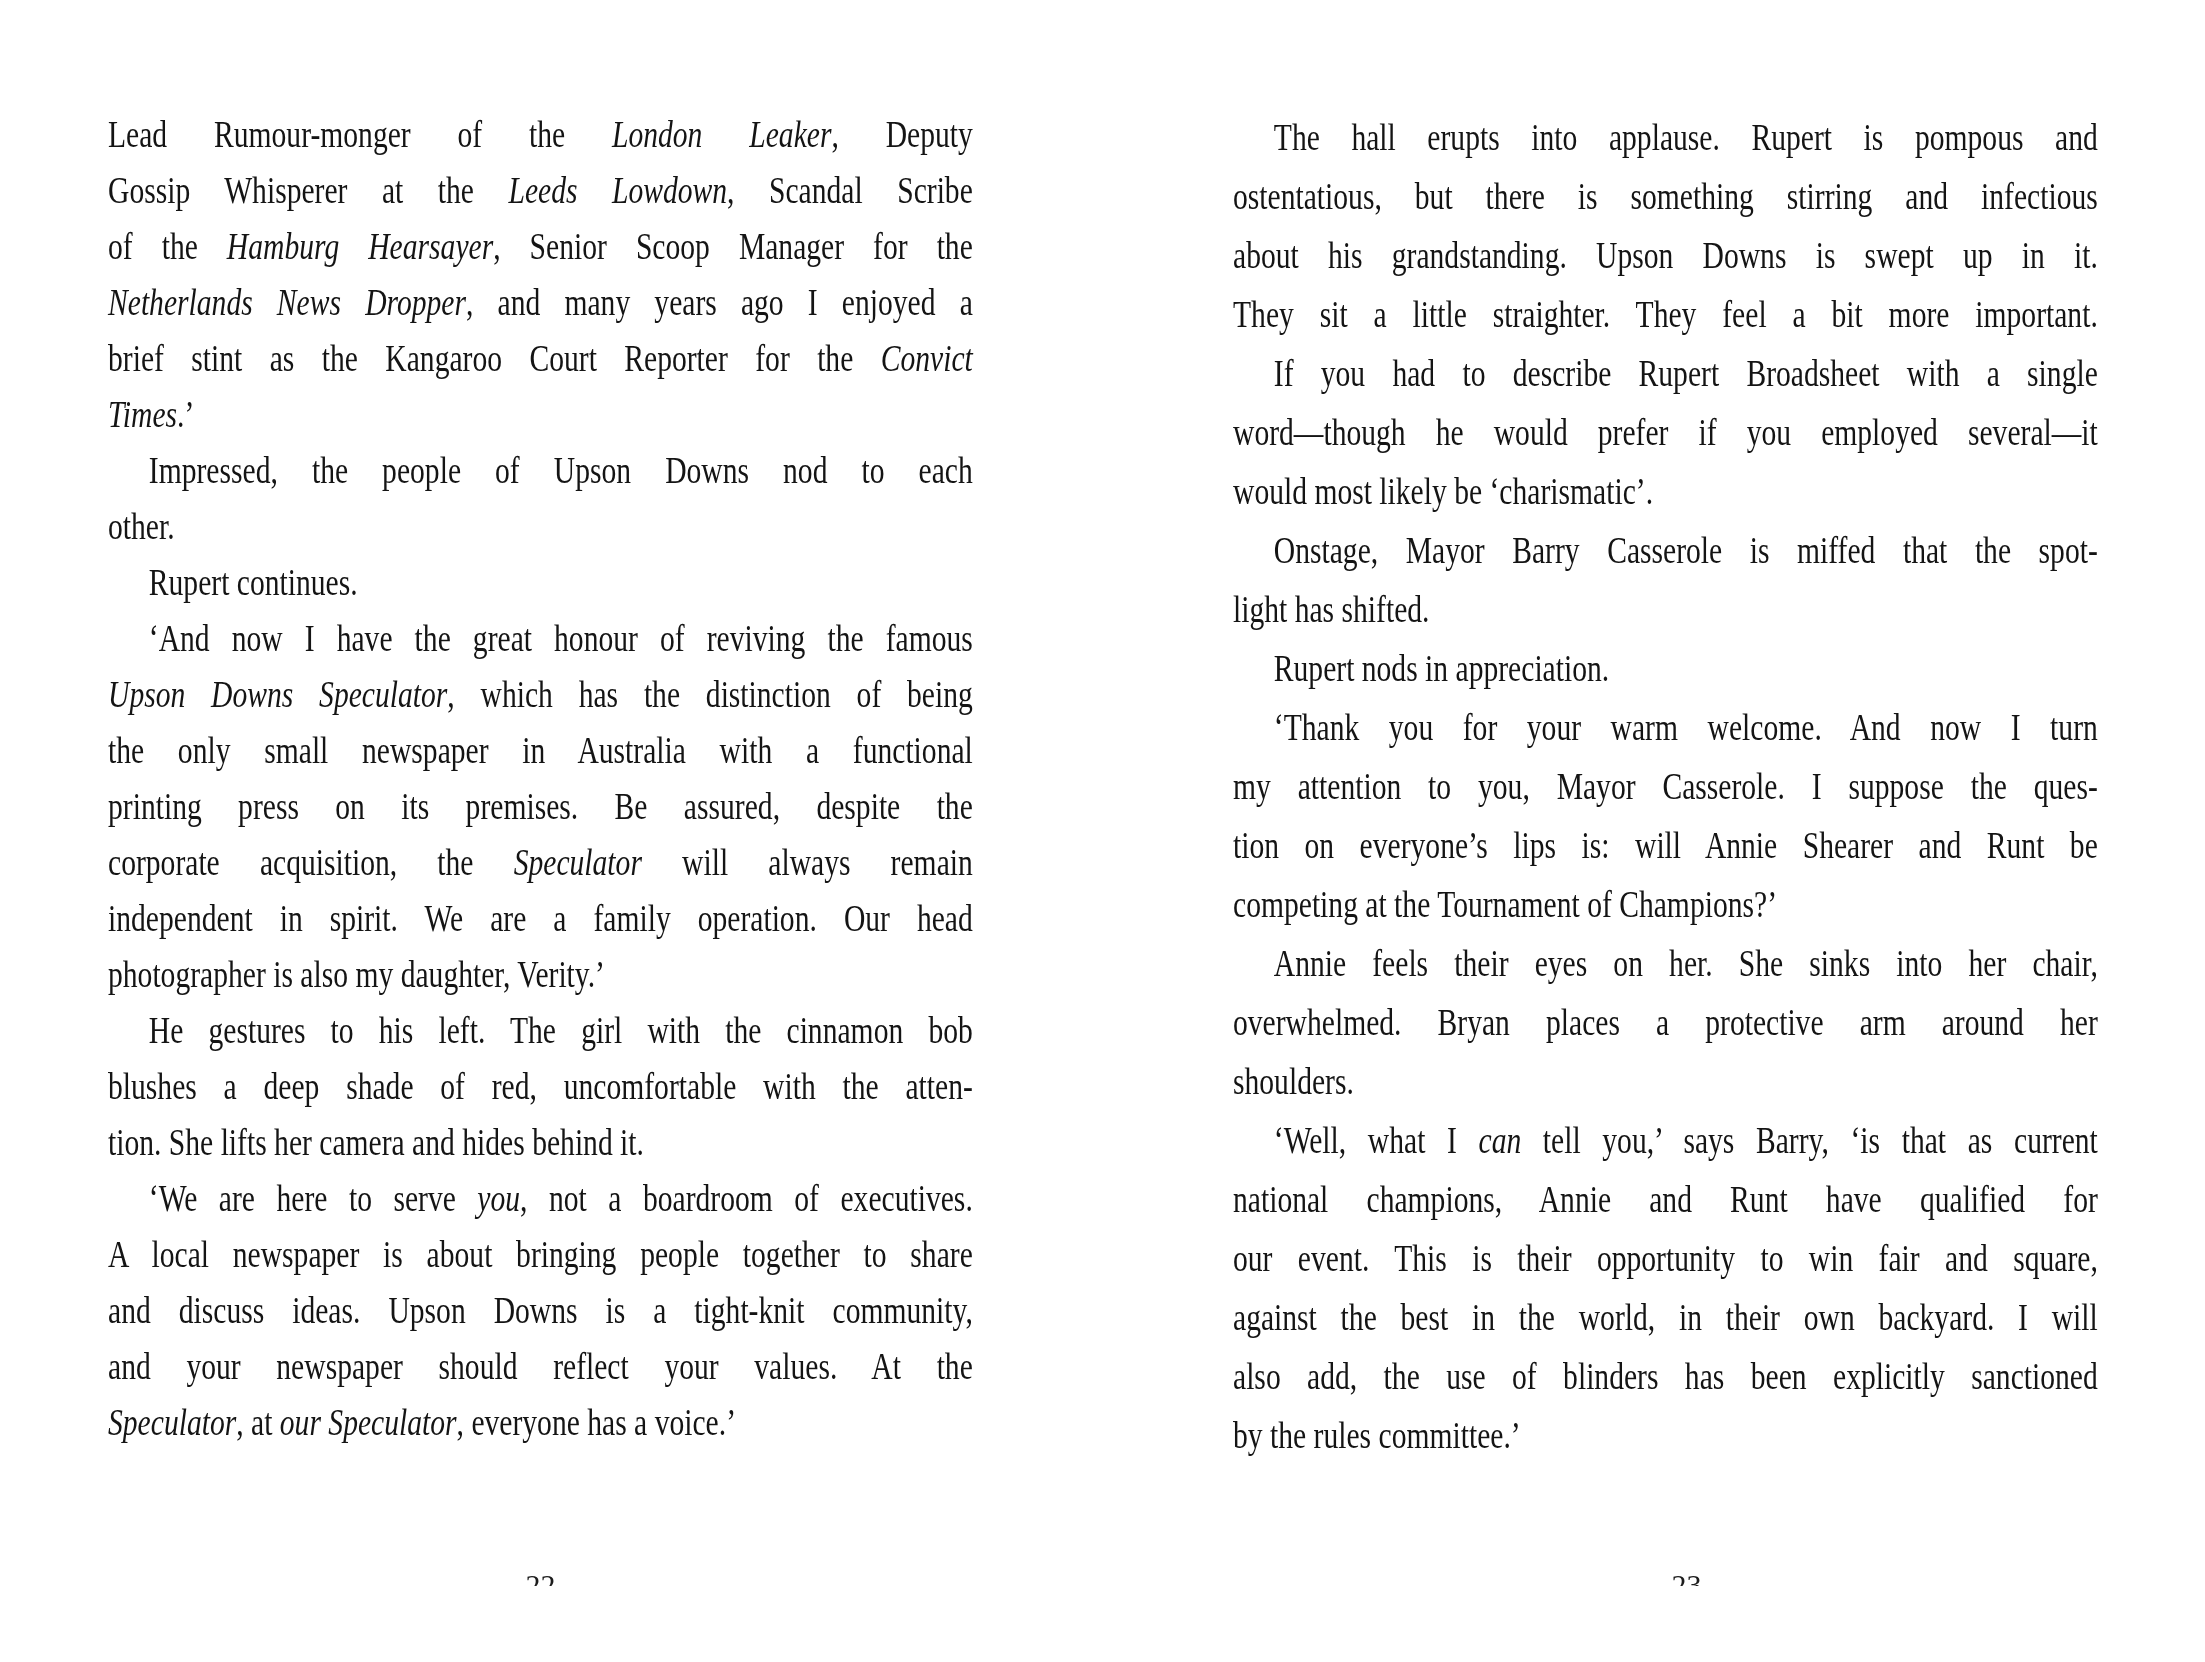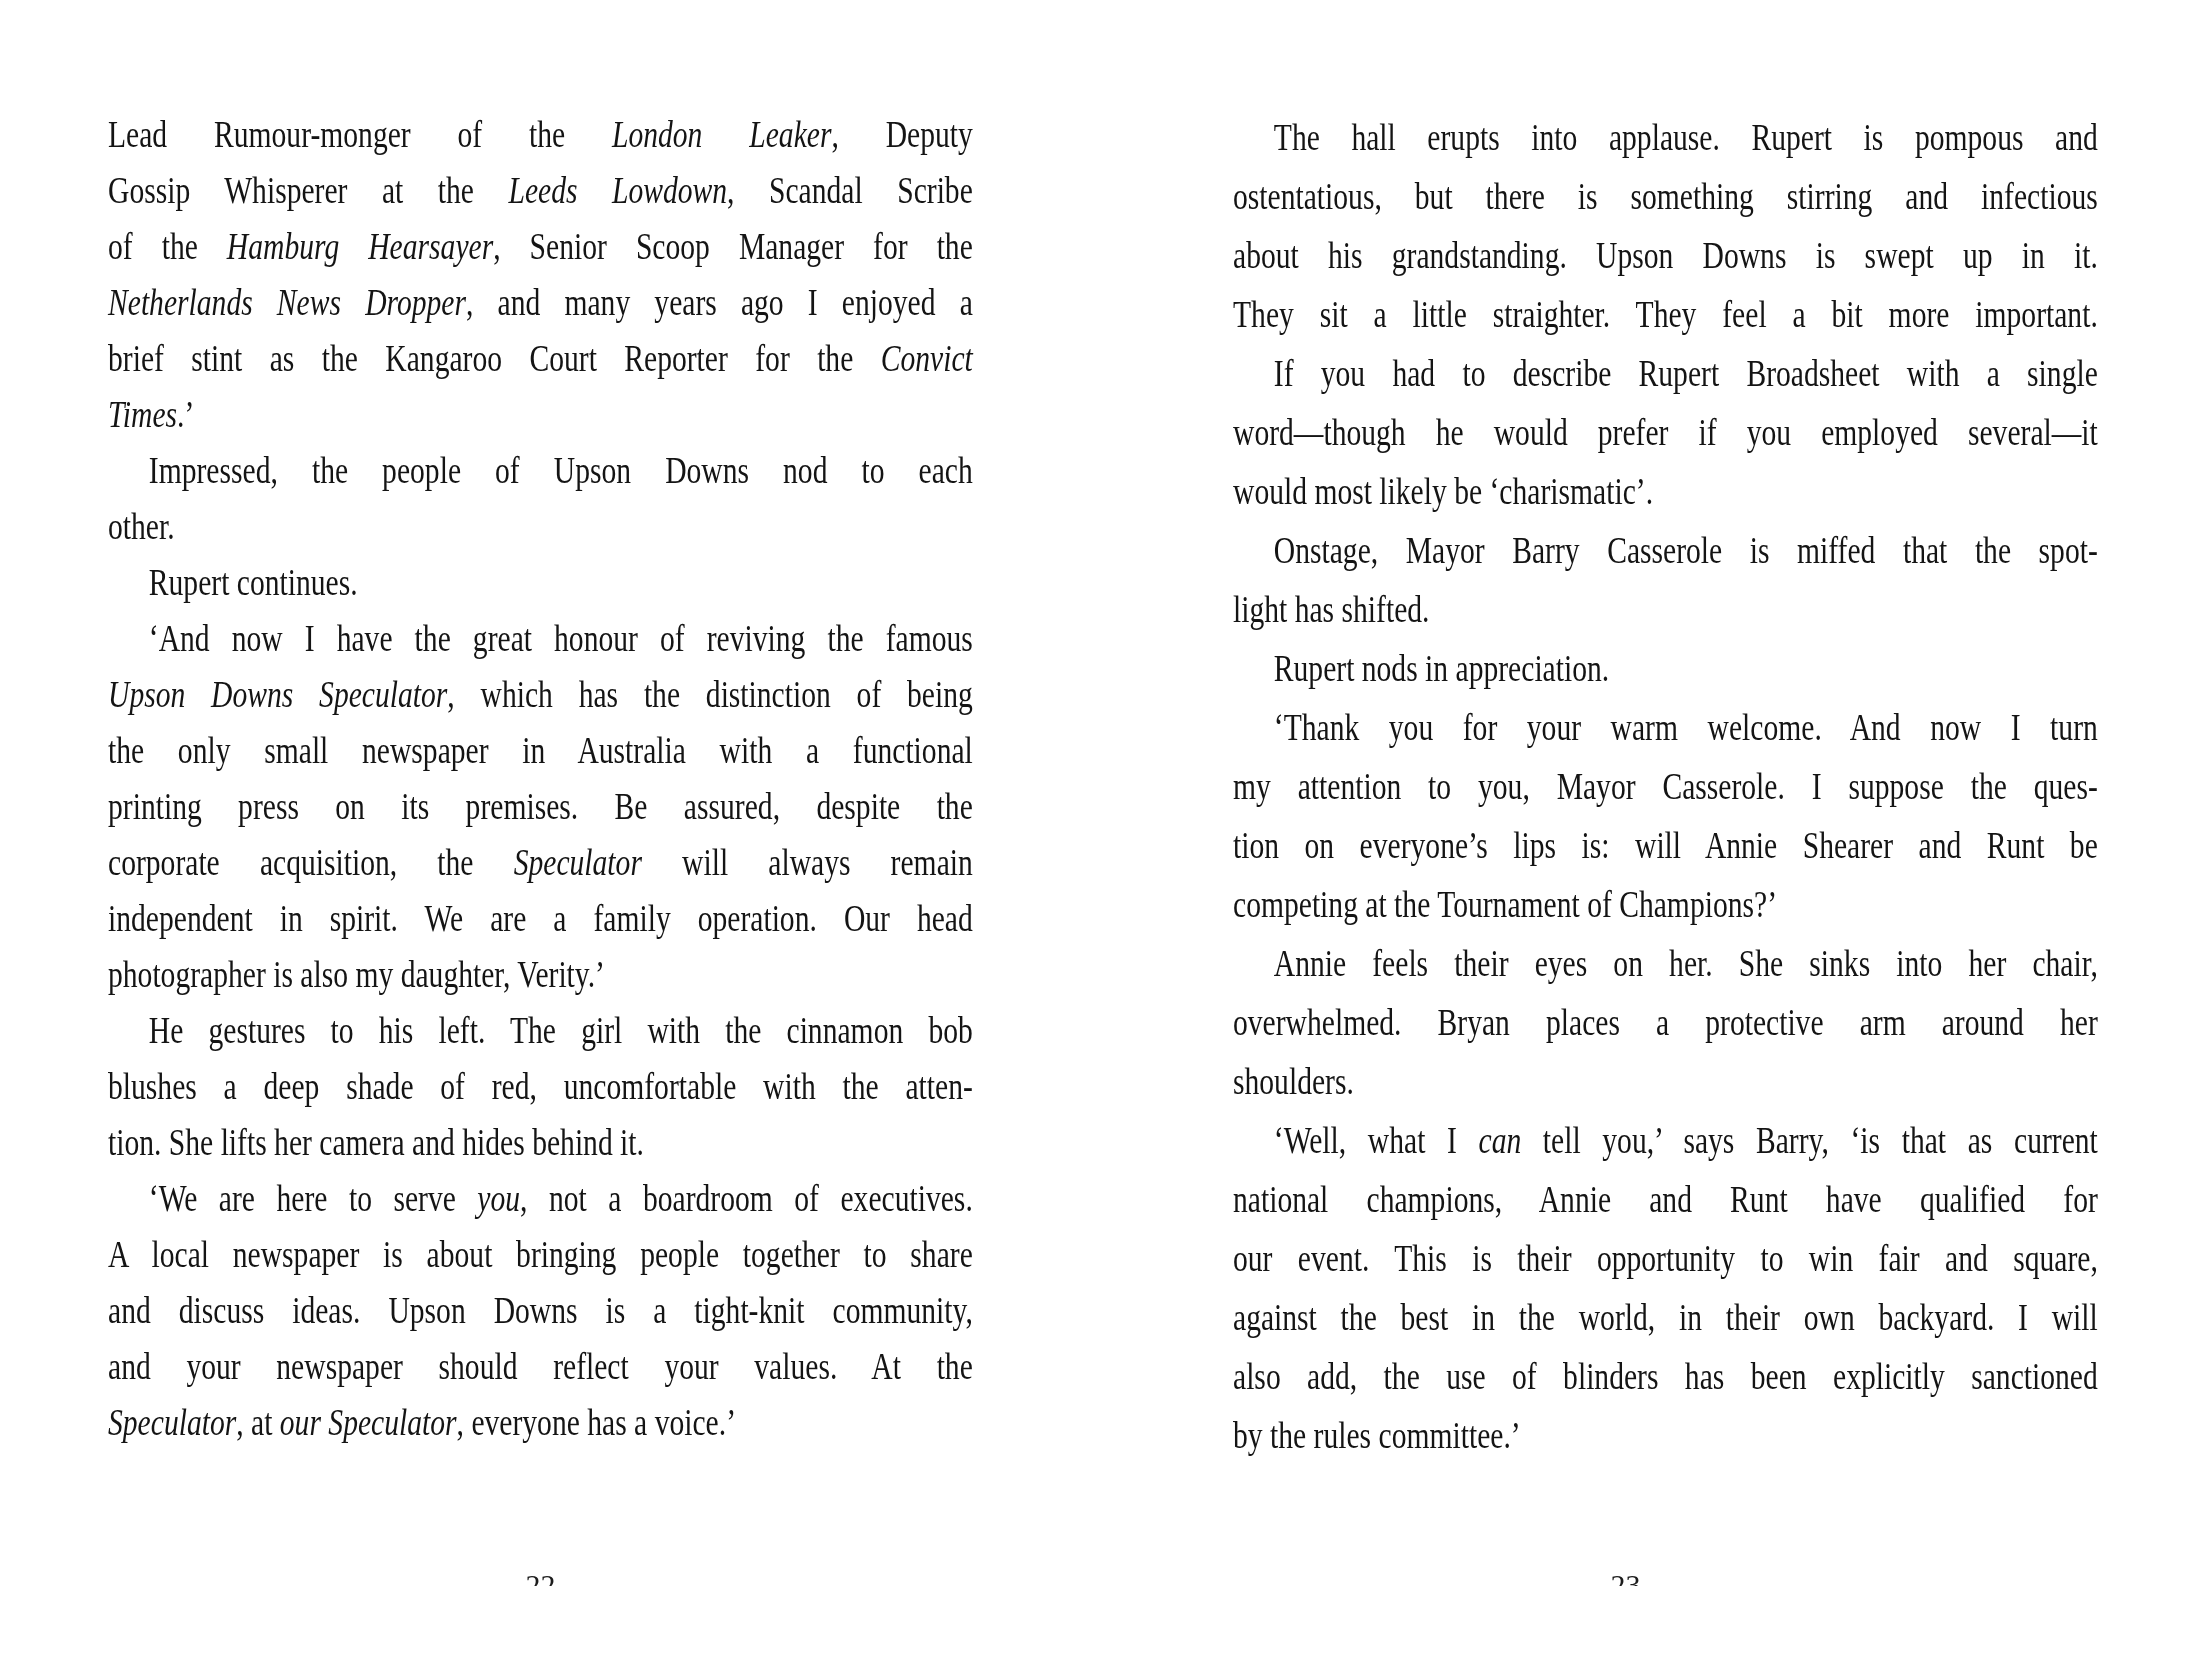--- a/index.html
+++ b/index.html
@@ -54,21 +54,21 @@
   }
   .page-number {
     position: absolute;
     top: 1568px;
     width: 865px;
     text-align: center;
     font-size: 30px;
     color: #1c1c1c;
   }
   #page-left .page-number { left: 108px; text-decoration: underline; }
-  #page-right .page-number { left: 1193px; }
+  #page-right .page-number { left: 1254px; }
 </style>
 </head>
 <body>
 
 <div id="book-spread">
 
   <div id="page-left">
     <div class="text-block">
         <div class="line just"><span>Lead Rumour-monger of the </span><span class="it">London Leaker</span><span>, Deputy</span></div>
         <div class="line just"><span>Gossip Whisperer at the </span><span class="it">Leeds Lowdown</span><span>, Scandal Scribe</span></div>

